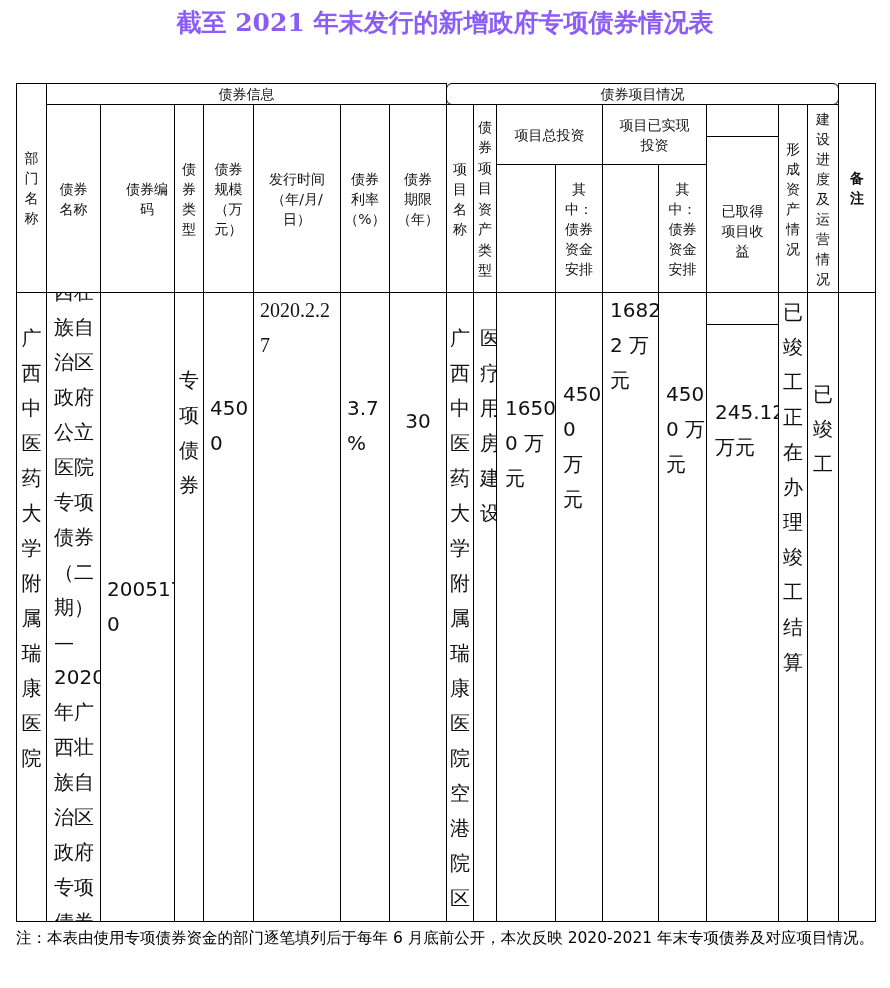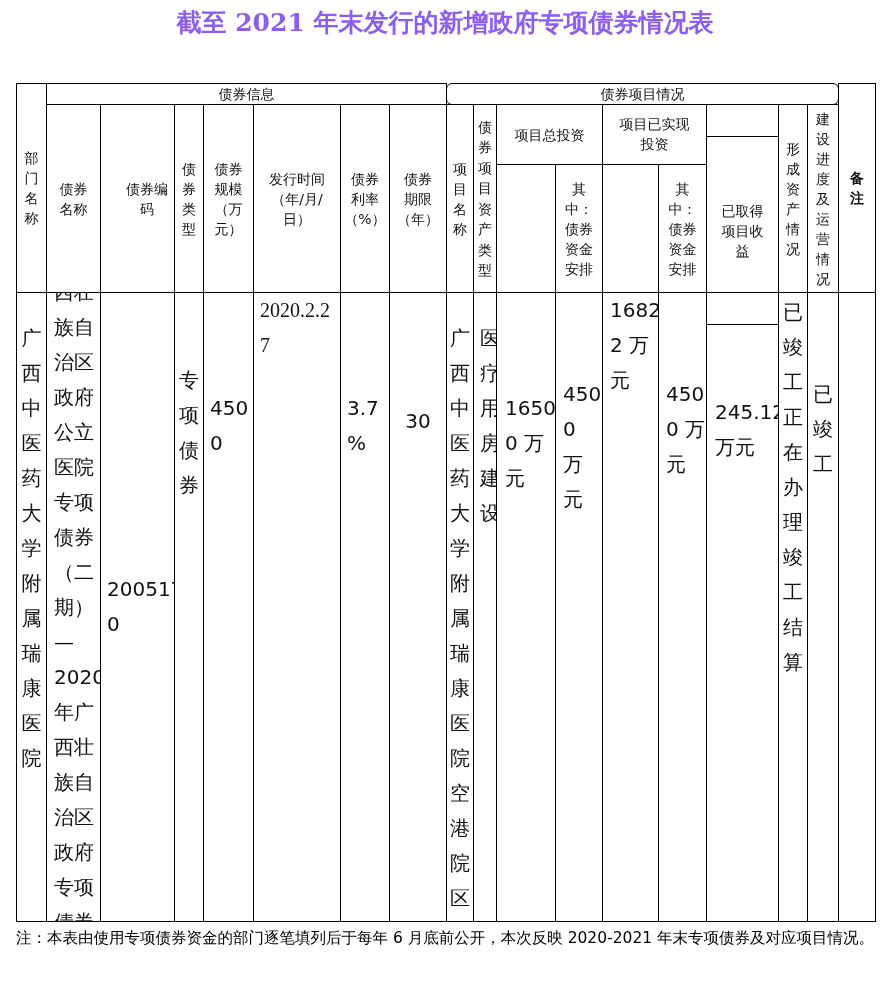--- a/index.html
+++ b/index.html
@@ -69,21 +69,21 @@
 产
 类
 型</div>
   <div class="cell vtext" style="left:496px;top:104px;width:107px;height:61px;">项目总投资</div>
   <div class="cell" style="left:496px;top:164px;width:60px;height:129px;"></div>
   <div class="cell vtext" style="left:555px;top:164px;width:48px;height:129px;">其
 中：
 债券
 资金
 安排</div>
-  <div class="cell vtext" style="left:602px;top:104px;width:105px;height:61px;font-family:Liberation Mono, monospace;">项目已实现
+  <div class="cell vtext" style="left:602px;top:104px;width:105px;height:61px;">项目已实现
 投资</div>
   <div class="cell" style="left:602px;top:164px;width:57px;height:129px;"></div>
   <div class="cell vtext" style="left:658px;top:164px;width:49px;height:129px;">其
 中：
 债券
 资金
 安排</div>
   <div class="cell vtext" style="left:706px;top:104px;width:73px;height:189px;margin-top:32px;">已取得
 项目收
 益</div>

